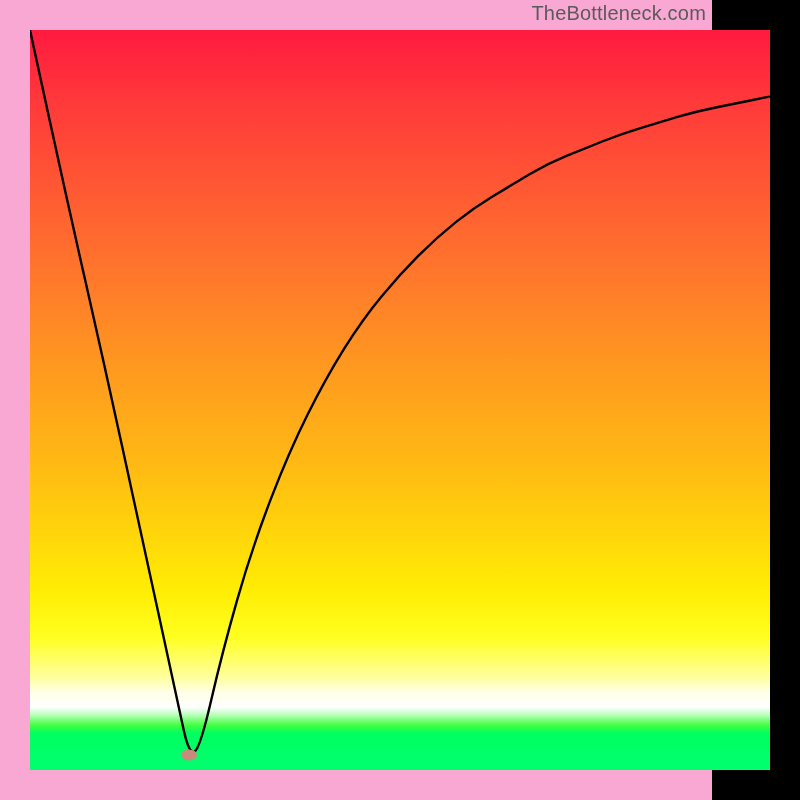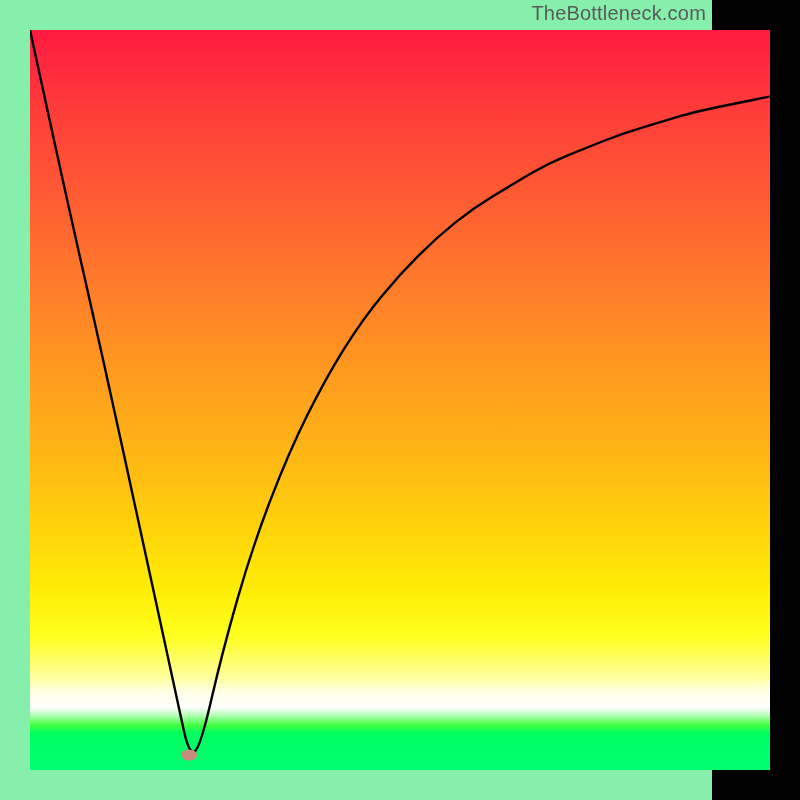--- a/index.html
+++ b/index.html
@@ -8,21 +8,21 @@
     width: 800px;
     height: 800px;
     background: #000;
     overflow: hidden;
     font-family: Arial, Helvetica, sans-serif;
   }
   .frame {
     position: relative;
     width: 712px;
     height: 800px;
-    background: #86efac;
+    background: #f9a8d4;
   }
   .plot-area {
     position: absolute;
     left: 30px;
     top: 30px;
     width: 740px;
     height: 740px;
     
     background: linear-gradient(
       to bottom,

